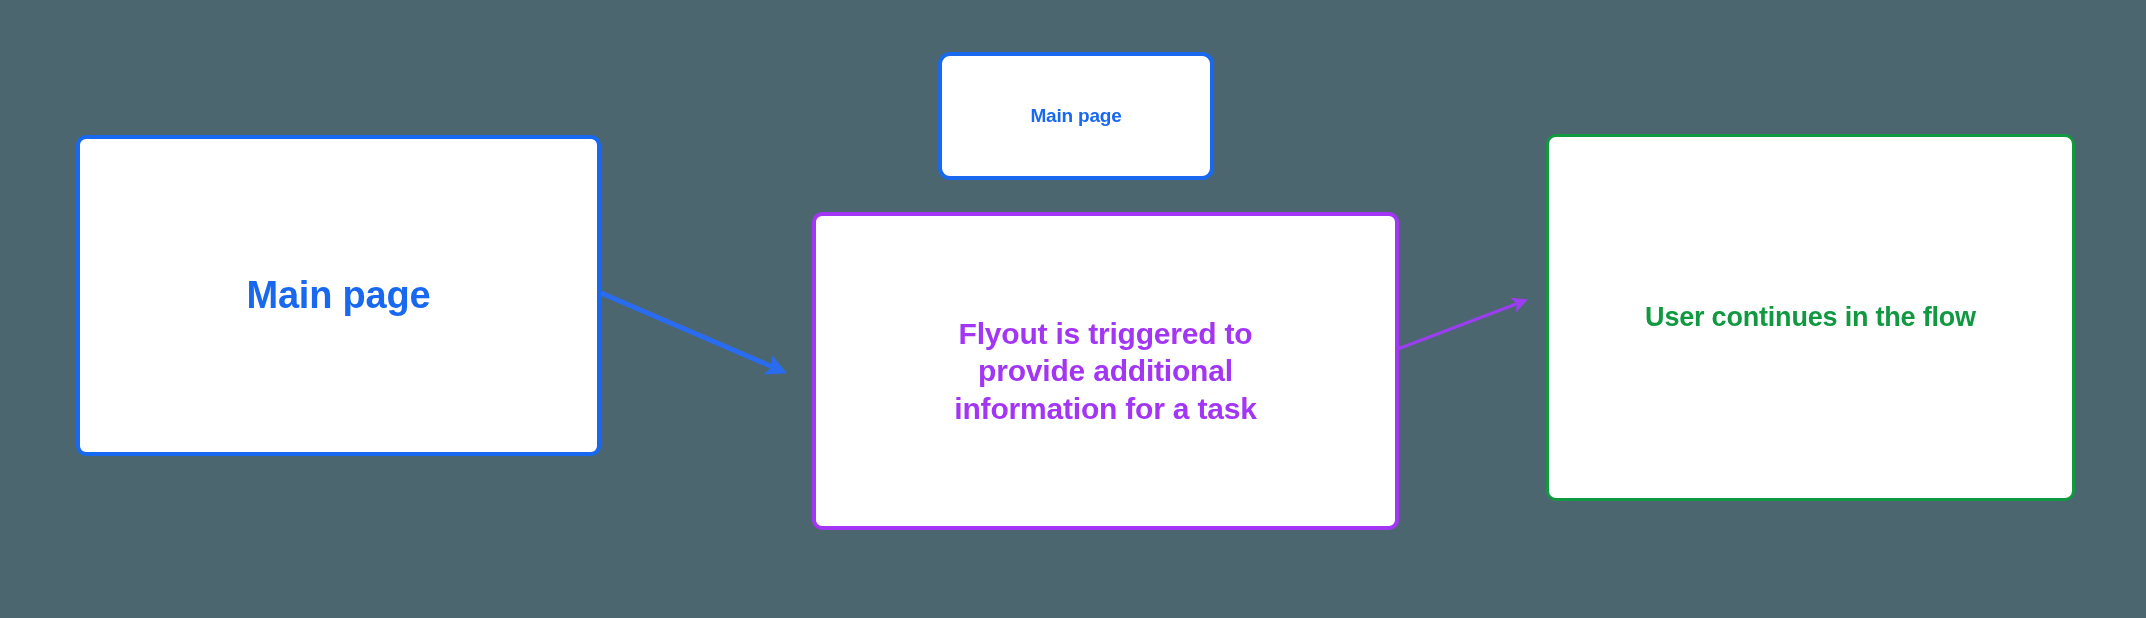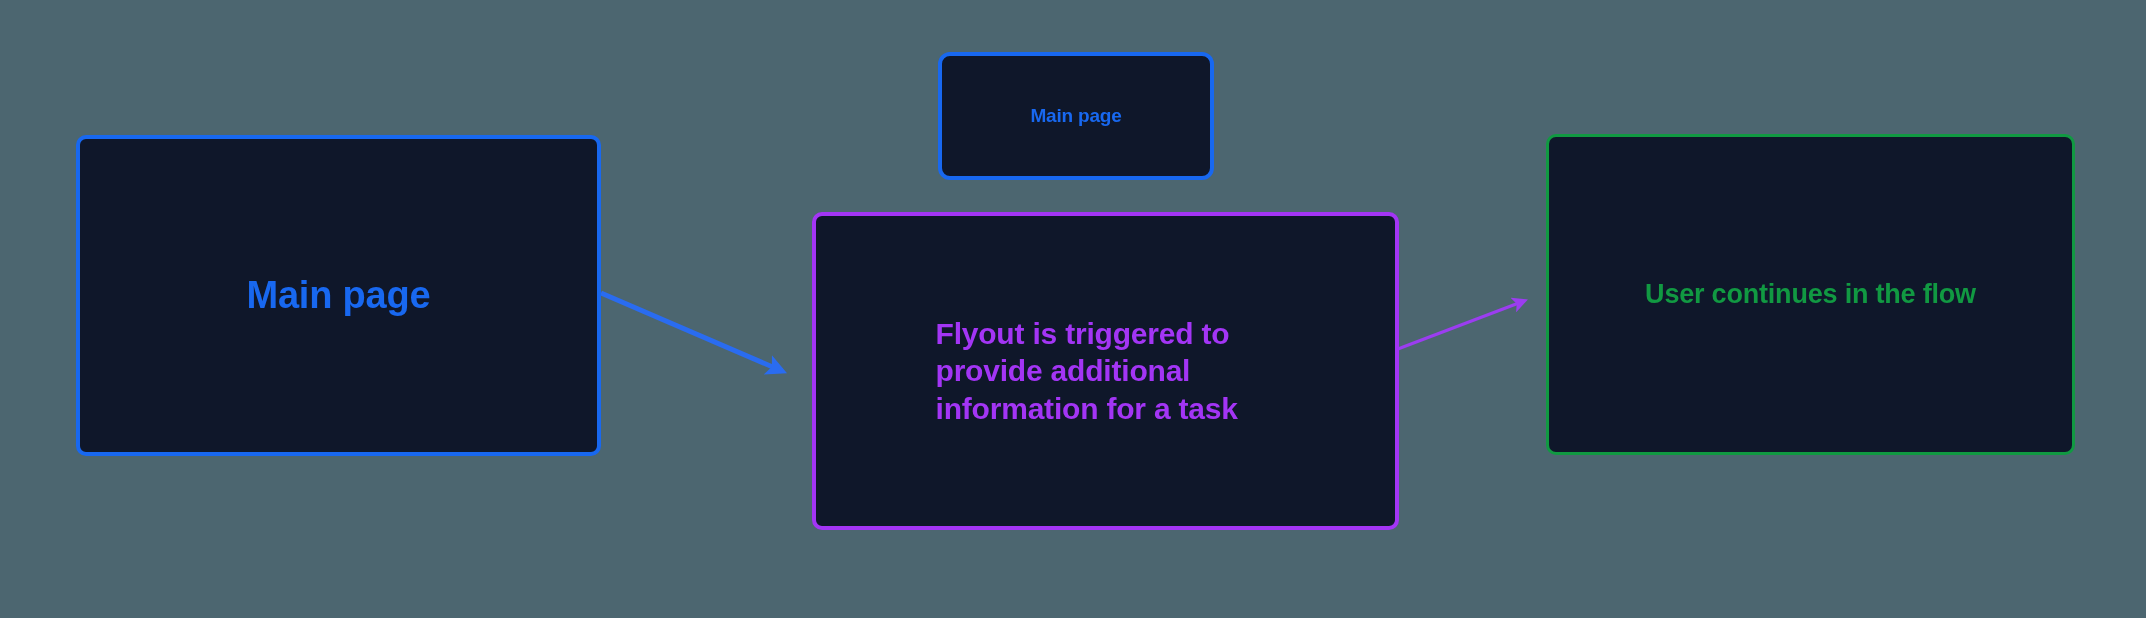--- a/index.html
+++ b/index.html
@@ -15,25 +15,25 @@
   }
   #canvas {
     position: relative;
     width: 2146px;
     height: 618px;
     background: #4c6670;
   }
   .node {
     position: absolute;
     box-sizing: border-box;
-    background: #0f172a;
+    background: #ffffff;
     display: flex;
     align-items: center;
     justify-content: center;
-    text-align: left;
+    text-align: center;
     border-radius: 10px;
   }
   .node-label {
     font-weight: bold;
     line-height: 1.18;
     letter-spacing: -0.2px;
     white-space: pre-line;
   }
 
   
@@ -76,21 +76,21 @@
     font-size: 30px;
     line-height: 1.24;
     max-width: 340px;
   }
 
   
   #node-user-continues {
     left: 1546px;
     top: 134px;
     width: 529px;
-    height: 321px;
+    height: 367px;
     border: 3px solid #119942;
   }
   #node-user-continues .node-label {
     color: #119942;
     font-size: 27px;
   }
 
   
   #connectors {
     position: absolute;

